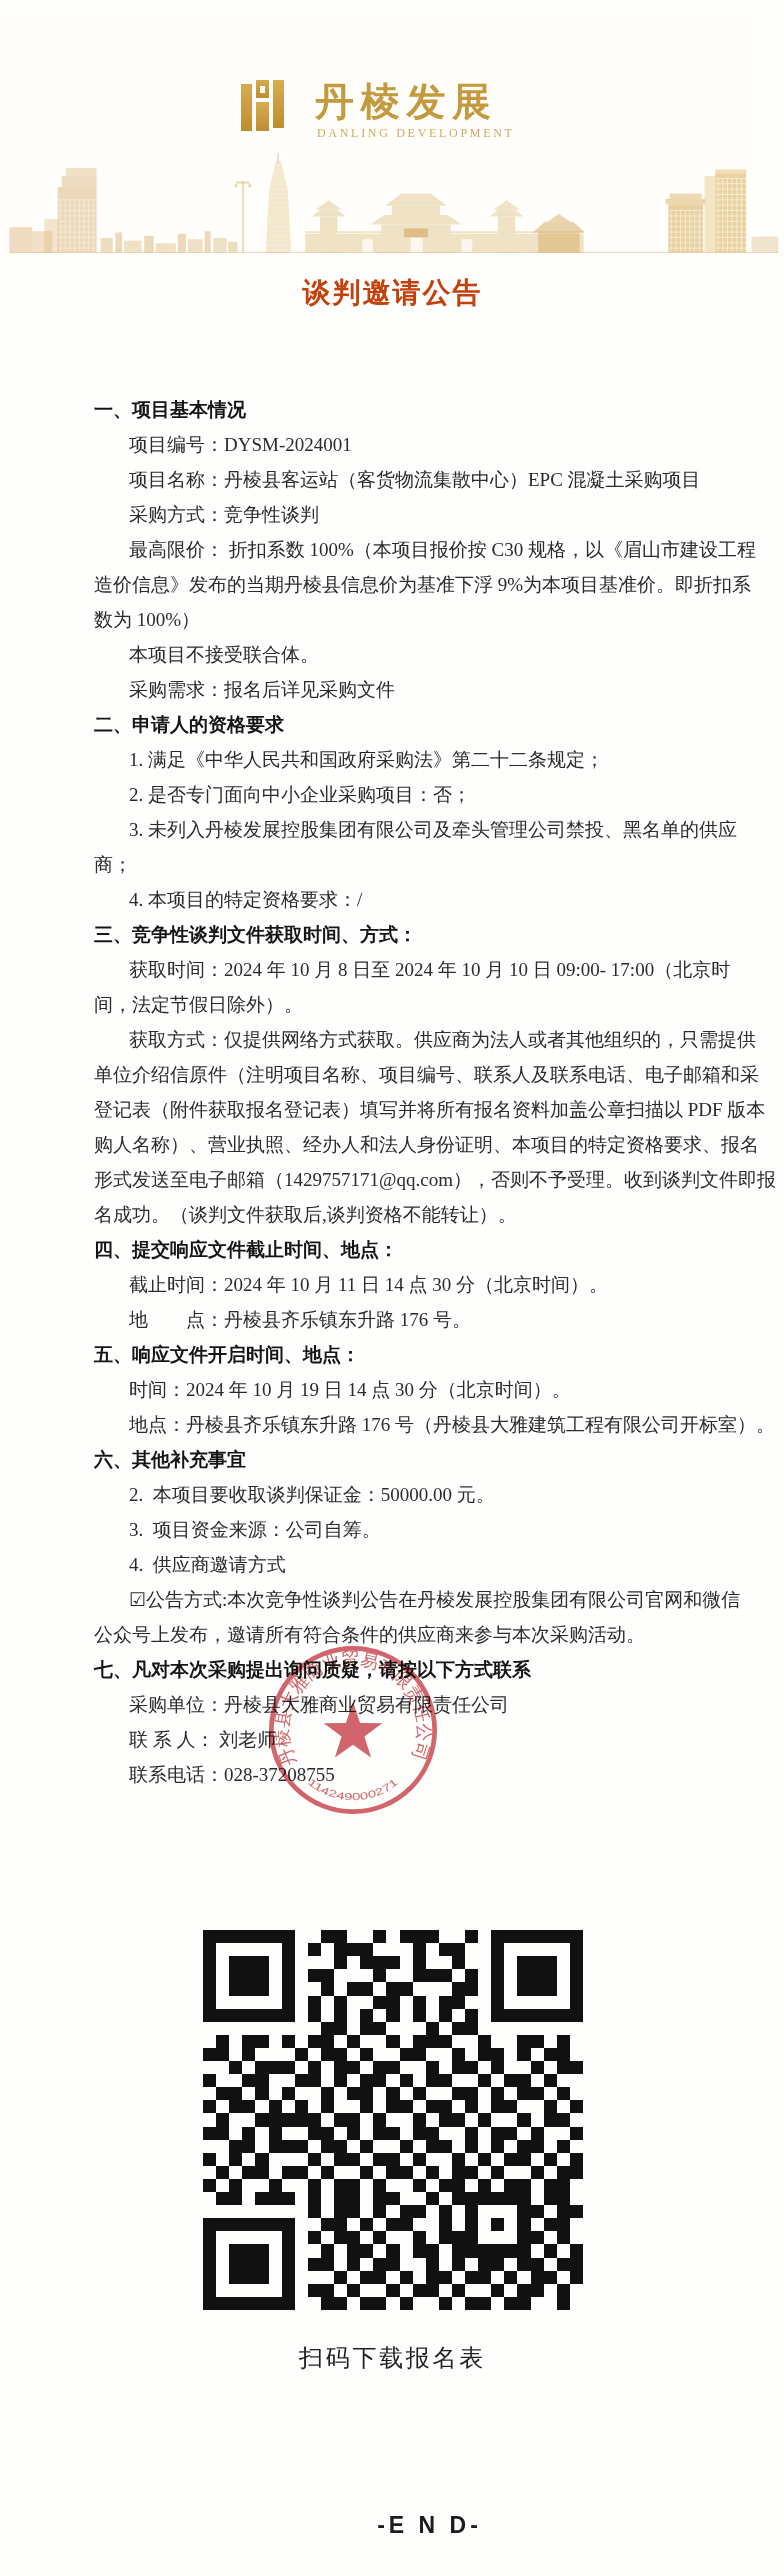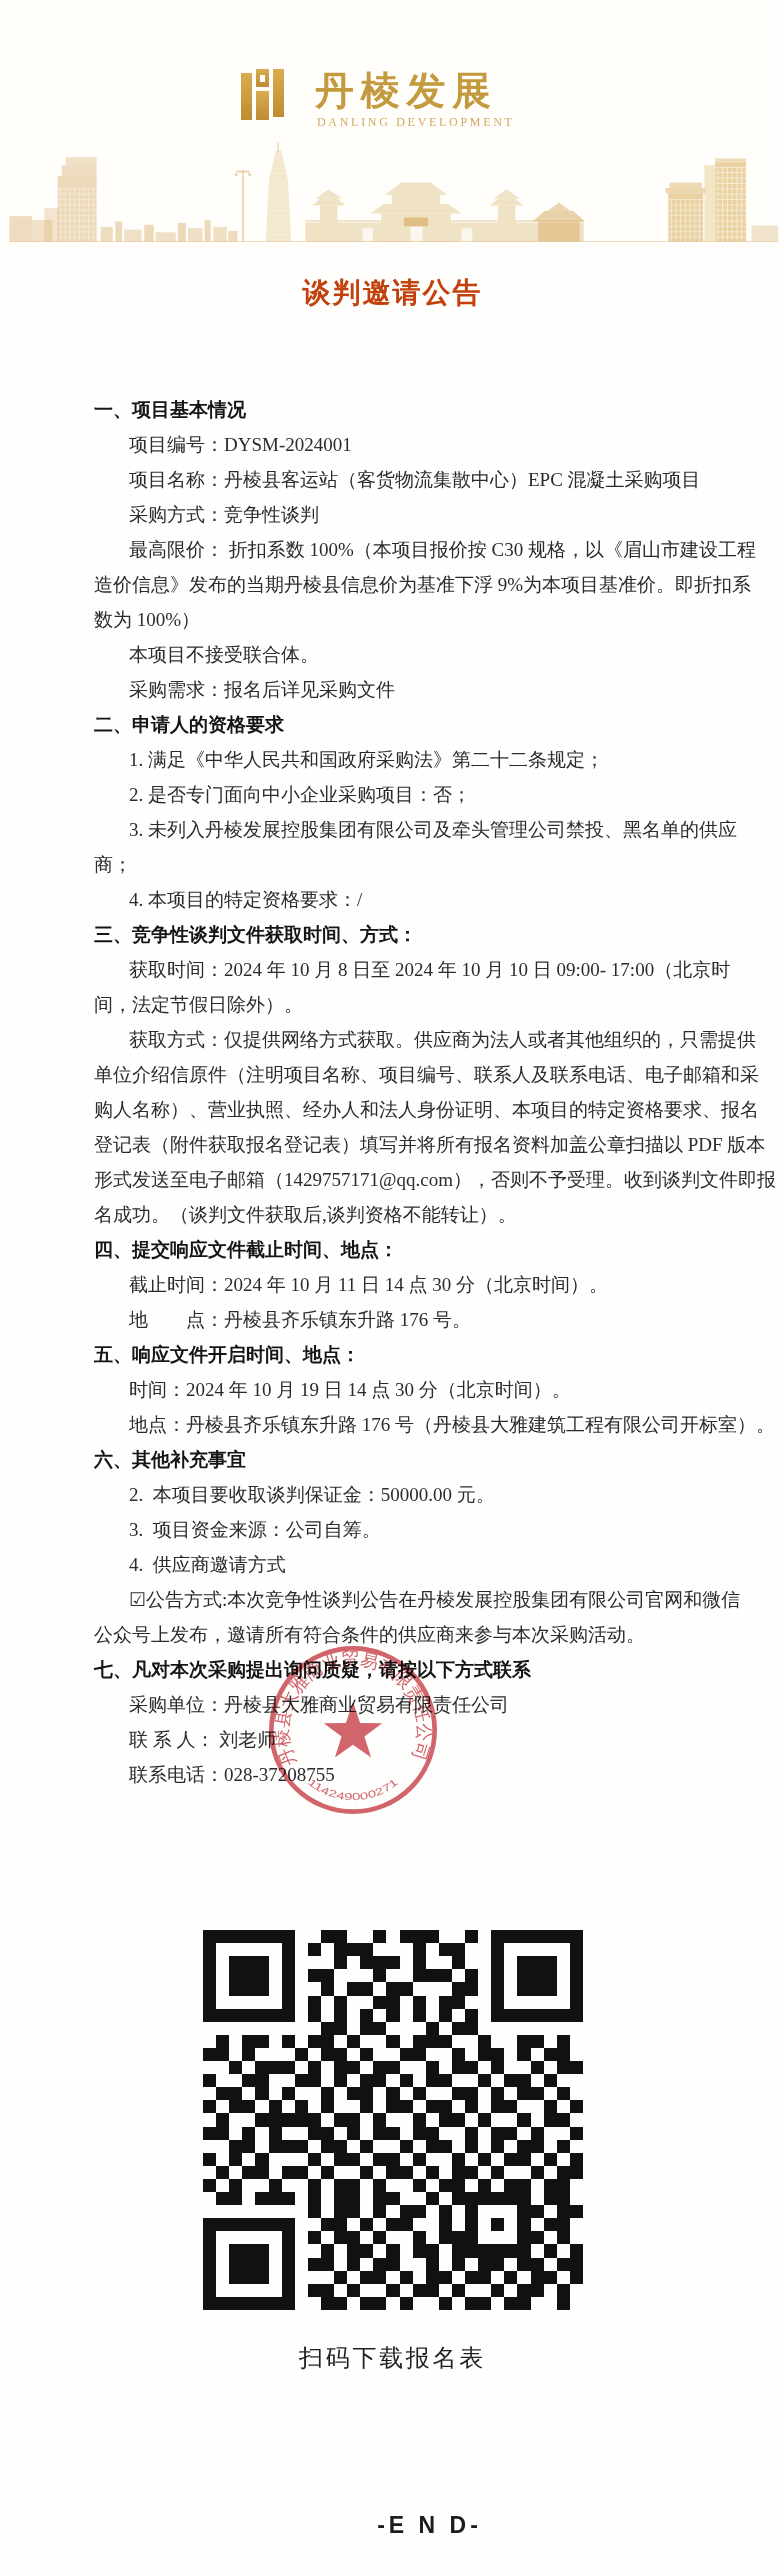--- a/index.html
+++ b/index.html
@@ -1,19 +1,19 @@
 <!DOCTYPE html>
 <html style="font-size:10.7px"><head>
 <meta charset="utf-8">
 <style>
   html,body{margin:0;padding:0;background:#ffffff;}
   .page{position:relative;width:785px;height:2576px;background:#fefefd;overflow:hidden;
         font-family:"Liberation Serif",serif;color:#2b2b2b;}
   
-  .header{position:absolute;top:4px;left:0;width:758px;height:245px;background:#fffefb;}
+  .header{position:absolute;top:15px;left:0;width:758px;height:245px;background:#fffefb;}
   .logo-group{position:absolute;left:241px;top:64px;height:67px;}
   .logo-mark{position:absolute;left:0;top:1.3px;width:43px;height:51px;}
   .logo-mark div{position:absolute;background:linear-gradient(180deg,#d9ac52,#bd8c33);}
   .lm-b1{left:0;top:4px;width:10.7px;height:47px;}
   .lm-b2a{left:14.8px;top:0;width:13.4px;height:17.4px;}
   .lm-b2b{left:14.8px;top:21.5px;width:13.4px;height:29.5px;}
   .lm-b3{left:32px;top:0;width:10.7px;height:48px;}
   .lm-hole{left:19px;top:5.4px;width:5.4px;height:7.4px;background:#fffefb !important;}
   .logo-cn{position:absolute;left:74px;top:-4px;width:201px;font-size:39px;font-weight:700;
            letter-spacing:6.7px;color:#c49a3f;white-space:nowrap;}
@@ -155,22 +155,22 @@
       <div class="line indent">1. 满足《中华人民共和国政府采购法》第二十二条规定；</div>
       <div class="line indent">2. 是否专门面向中小企业采购项目：否；</div>
       <div class="line indent">3. 未列入丹棱发展控股集团有限公司及牵头管理公司禁投、黑名单的供应</div>
       <div class="line">商；</div>
       <div class="line indent">4. 本项目的特定资格要求：/</div>
       <div class="line heading">三、竞争性谈判文件获取时间、方式：</div>
       <div class="line indent">获取时间：2024 年 10 月 8 日至 2024 年 10 月 10 日 09:00- 17:00（北京时</div>
       <div class="line">间，法定节假日除外）。</div>
       <div class="line indent">获取方式：仅提供网络方式获取。供应商为法人或者其他组织的，只需提供</div>
       <div class="line">单位介绍信原件（注明项目名称、项目编号、联系人及联系电话、电子邮箱和采</div>
+      <div class="line">登记表（附件获取报名登记表）填写并将所有报名资料加盖公章扫描以 PDF 版本</div>
       <div class="line">购人名称）、营业执照、经办人和法人身份证明、本项目的特定资格要求、报名</div>
-      <div class="line">登记表（附件获取报名登记表）填写并将所有报名资料加盖公章扫描以 PDF 版本</div>
       <div class="line">形式发送至电子邮箱（1429757171@qq.com），否则不予受理。收到谈判文件即报</div>
       <div class="line">名成功。（谈判文件获取后,谈判资格不能转让）。</div>
       <div class="line heading">四、提交响应文件截止时间、地点：</div>
       <div class="line indent">截止时间：2024 年 10 月 11 日 14 点 30 分（北京时间）。</div>
       <div class="line indent">地　　点：丹棱县齐乐镇东升路 176 号。</div>
       <div class="line heading">五、响应文件开启时间、地点：</div>
       <div class="line indent">时间：2024 年 10 月 19 日 14 点 30 分（北京时间）。</div>
       <div class="line indent">地点：丹棱县齐乐镇东升路 176 号（丹棱县大雅建筑工程有限公司开标室）。</div>
       <div class="line heading">六、其他补充事宜</div>
       <div class="line indent">2.  本项目要收取谈判保证金：50000.00 元。</div>

